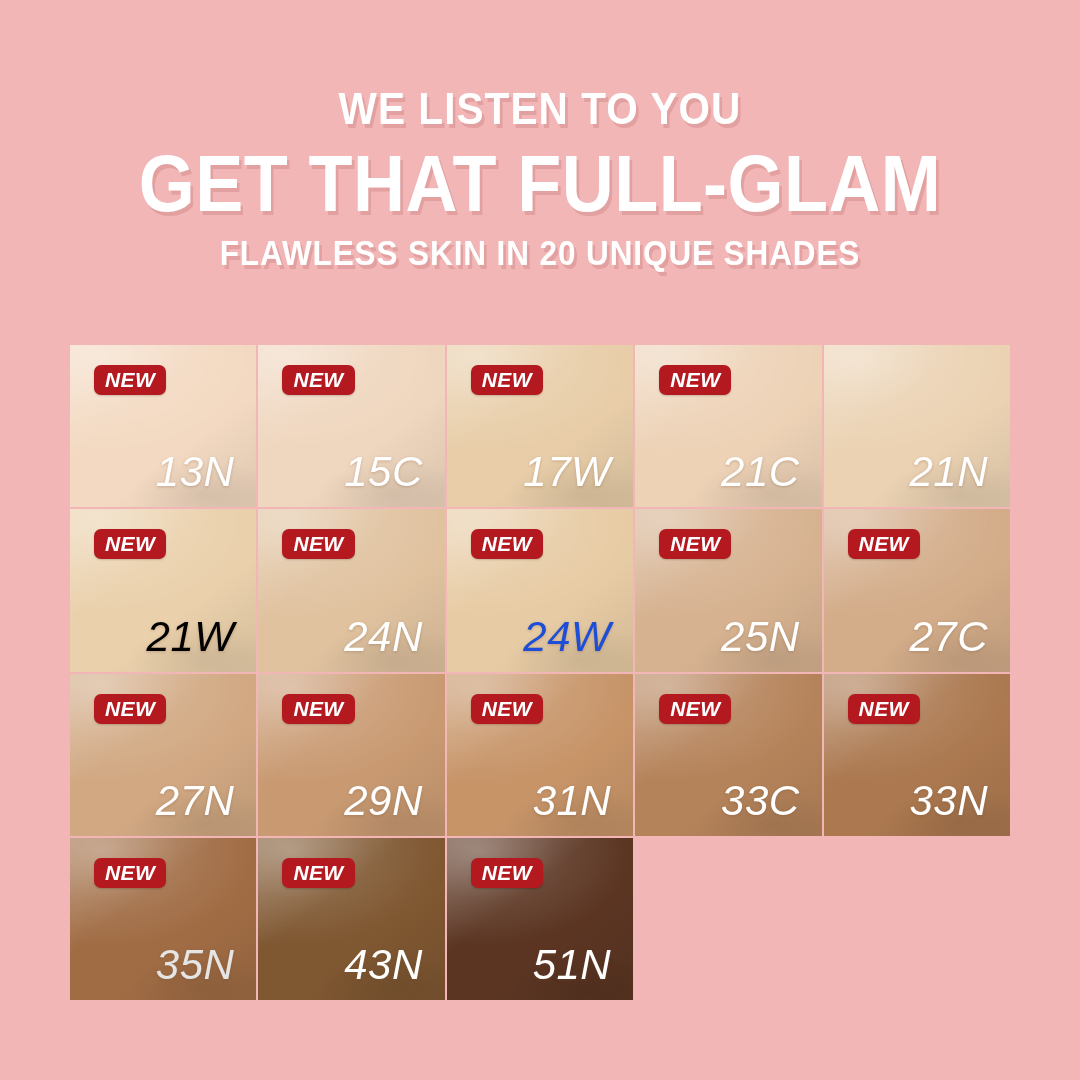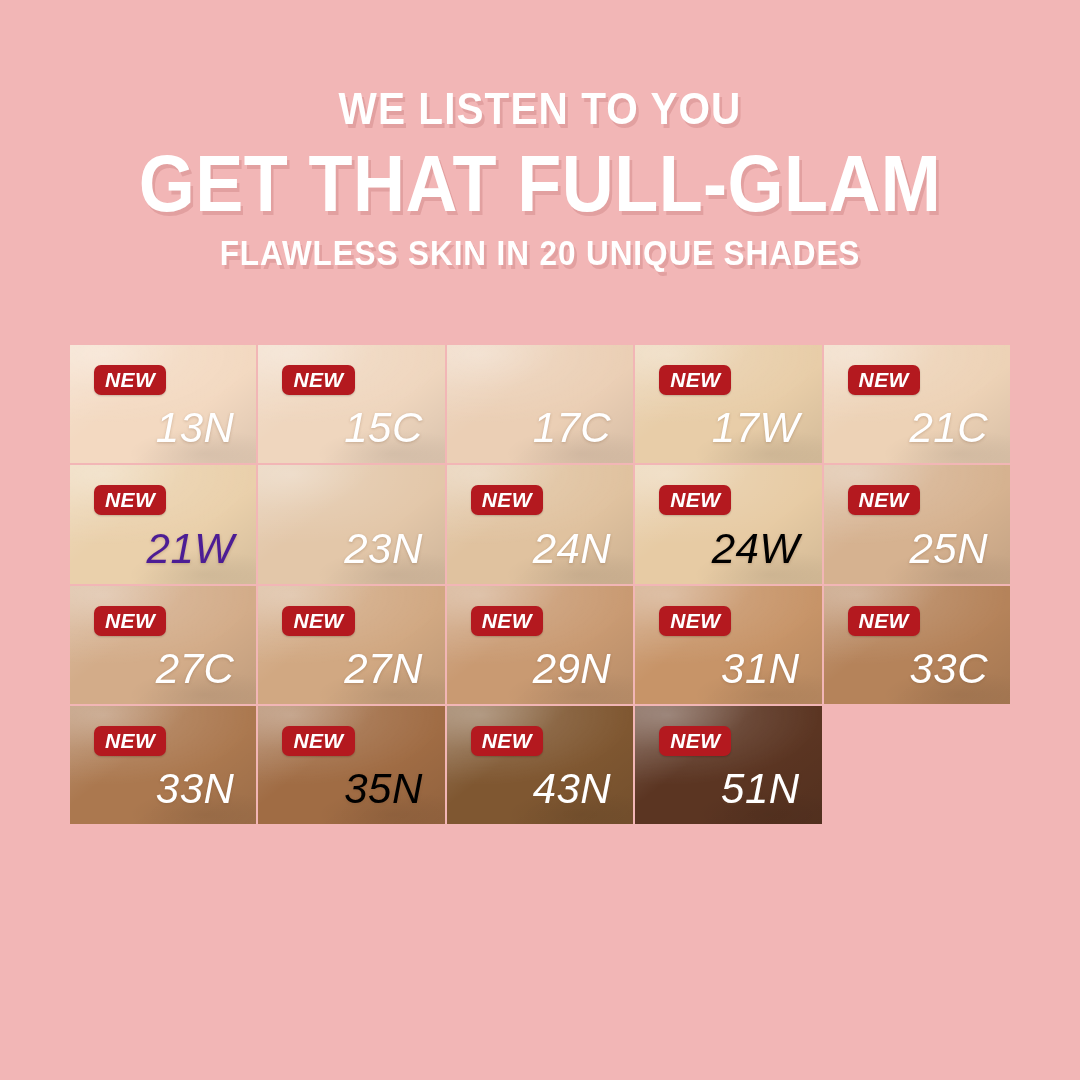--- a/index.html
+++ b/index.html
@@ -48,21 +48,21 @@
     font-size: 35px;
     letter-spacing: 1px;
   }
 
   
   .swatch-grid {
     position: absolute;
     left: 70px;
     top: 345px;
     width: 940px;
-    height: 479px;
+    height: 655px;
     display: grid;
     grid-template-columns: repeat(5, 1fr);
     grid-template-rows: repeat(4, 1fr);
     gap: 2px;
   }
   .swatch {
     position: relative;
     overflow: hidden;
   }
   
@@ -127,59 +127,54 @@
       <div class="sheen2"></div>
       <div class="badge-new" style="background: rgb(180, 25, 31); color: rgb(255, 255, 255);">NEW</div>
       <div class="shade-label" style="color: rgb(255, 255, 255);">13N</div>
     </div>
     <div class="swatch" style="background: rgb(239, 214, 190);">
       <div class="sheen"></div>
       <div class="sheen2"></div>
       <div class="badge-new" style="background: rgb(180, 25, 31); color: rgb(255, 255, 255);">NEW</div>
       <div class="shade-label" style="color: rgb(255, 255, 255);">15C</div>
     </div>
-    <div class="swatch" style="background: rgb(235, 207, 181);">
-      <div class="sheen"></div>
-      <div class="sheen2"></div>
-      <div class="shade-label" style="color: rgb(255, 255, 255);">17C</div>
-    </div>
     <div class="swatch" style="background: rgb(232, 205, 168);">
       <div class="sheen"></div>
       <div class="sheen2"></div>
       <div class="badge-new" style="background: rgb(180, 25, 31); color: rgb(255, 255, 255);">NEW</div>
       <div class="shade-label" style="color: rgb(255, 255, 255);">17W</div>
     </div>
     <div class="swatch" style="background: rgb(237, 210, 182);">
       <div class="sheen"></div>
       <div class="sheen2"></div>
       <div class="badge-new" style="background: rgb(180, 25, 31); color: rgb(255, 255, 255);">NEW</div>
       <div class="shade-label" style="color: rgb(255, 255, 255); text-align: right;">21C</div>
     </div>
+    <div class="swatch" style="background: rgb(235, 210, 179);">
+      <div class="sheen"></div>
+      <div class="sheen2"></div>
+      <div class="shade-label" style="color: rgb(255, 255, 255);">21N</div>
+    </div>
     <div class="swatch" style="background: rgb(234, 208, 171);">
       <div class="sheen"></div>
       <div class="sheen2"></div>
       <div class="badge-new" style="background: rgb(180, 25, 31); color: rgb(255, 255, 255);">NEW</div>
-      <div class="shade-label" style="color: #4c1d95; margin-top: 21px;">21W</div>
-    </div>
-    <div class="swatch" style="background: rgb(227, 199, 169);">
-      <div class="sheen"></div>
-      <div class="sheen2"></div>
-      <div class="shade-label" style="color: rgb(255, 255, 255);">23N</div>
+      <div class="shade-label" style="color: #000000; margin-top: 21px;">21W</div>
     </div>
     <div class="swatch" style="background: rgb(224, 194, 159);">
       <div class="sheen"></div>
       <div class="sheen2"></div>
       <div class="badge-new" style="background: rgb(180, 25, 31); color: rgb(255, 255, 255);">NEW</div>
       <div class="shade-label" style="color: rgb(255, 255, 255); text-align: center;">24N</div>
     </div>
     <div class="swatch" style="background: rgb(231, 203, 164);">
       <div class="sheen"></div>
       <div class="sheen2"></div>
       <div class="badge-new" style="background: rgb(180, 25, 31); color: rgb(255, 255, 255);">NEW</div>
-      <div class="shade-label" style="color: #000000;">24W</div>
+      <div class="shade-label" style="color: #1d4ed8;">24W</div>
     </div>
     <div class="swatch" style="background: rgb(214, 178, 144);">
       <div class="sheen"></div>
       <div class="sheen2"></div>
       <div class="badge-new" style="background: rgb(180, 25, 31); color: rgb(255, 255, 255);">NEW</div>
       <div class="shade-label" style="color: rgb(255, 255, 255);">25N</div>
     </div>
     <div class="swatch" style="background: rgb(211, 172, 137);">
       <div class="sheen"></div>
       <div class="sheen2"></div>
@@ -213,21 +208,21 @@
     <div class="swatch" style="background: rgb(171, 120, 79);">
       <div class="sheen"></div>
       <div class="sheen2"></div>
       <div class="badge-new" style="background: rgb(180, 25, 31); color: rgb(255, 255, 255);">NEW</div>
       <div class="shade-label" style="color: rgb(255, 255, 255);">33N</div>
     </div>
     <div class="swatch" style="background: rgb(160, 108, 68);">
       <div class="sheen"></div>
       <div class="sheen2"></div>
       <div class="badge-new" style="background: rgb(180, 25, 31); color: rgb(255, 255, 255);">NEW</div>
-      <div class="shade-label" style="color: #000000;">35N</div>
+      <div class="shade-label" style="color: #e5e5e5;">35N</div>
     </div>
     <div class="swatch" style="background: rgb(127, 87, 49);">
       <div class="sheen"></div>
       <div class="sheen2"></div>
       <div class="badge-new" style="background: rgb(180, 25, 31); color: rgb(255, 255, 255);">NEW</div>
       <div class="shade-label" style="color: rgb(255, 255, 255); margin-top: 41px;">43N</div>
     </div>
     <div class="swatch" style="background: rgb(91, 53, 34);">
       <div class="sheen"></div>
       <div class="sheen2"></div>

